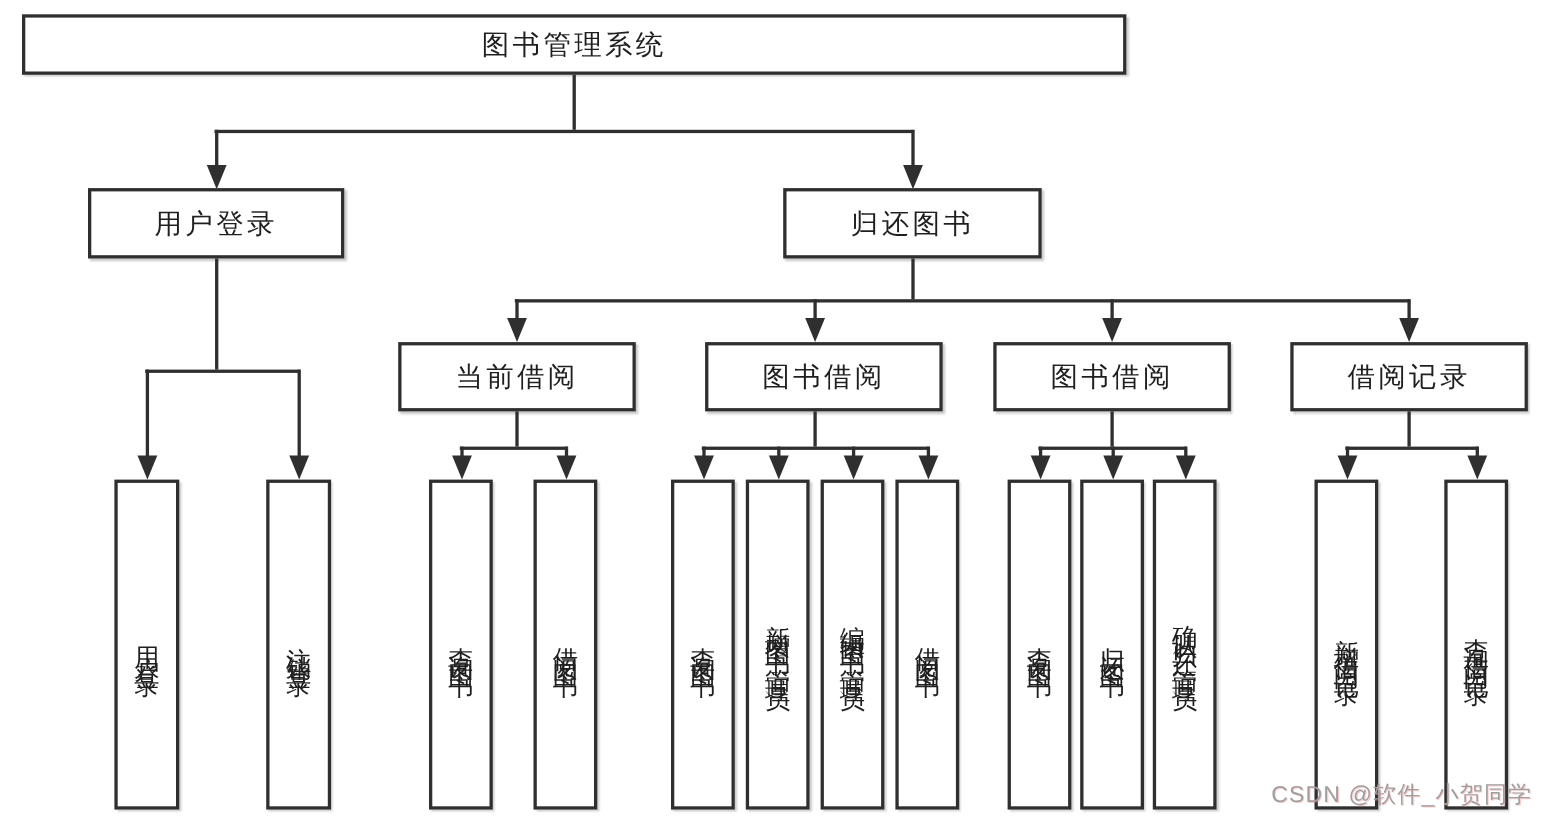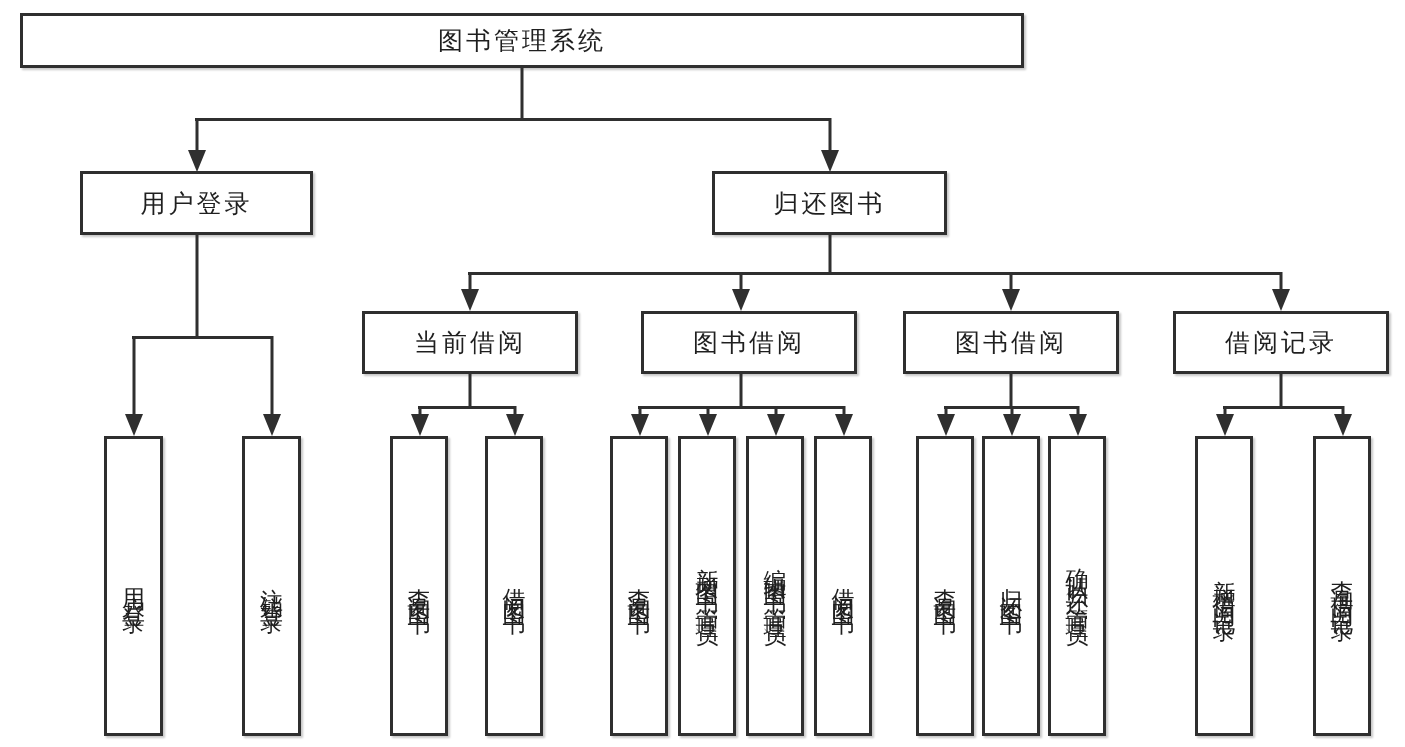--- a/index.html
+++ b/index.html
@@ -203,14 +203,15 @@
     <span class="vtext">确认归还（管理员）</span>
   </div>
 
   <div class="box leaf" style="left:1195px; top:436px; width:58px; height:300px;">
     <span class="vtext">新增借阅记录</span>
   </div>
   <div class="box leaf" style="left:1313px; top:436px; width:58px; height:300px;">
     <span class="vtext">查询借阅记录</span>
   </div>
 
+  <div class="watermark">CSDN @软件_小贺同学</div>
 
 </div>
 
 </body></html>

